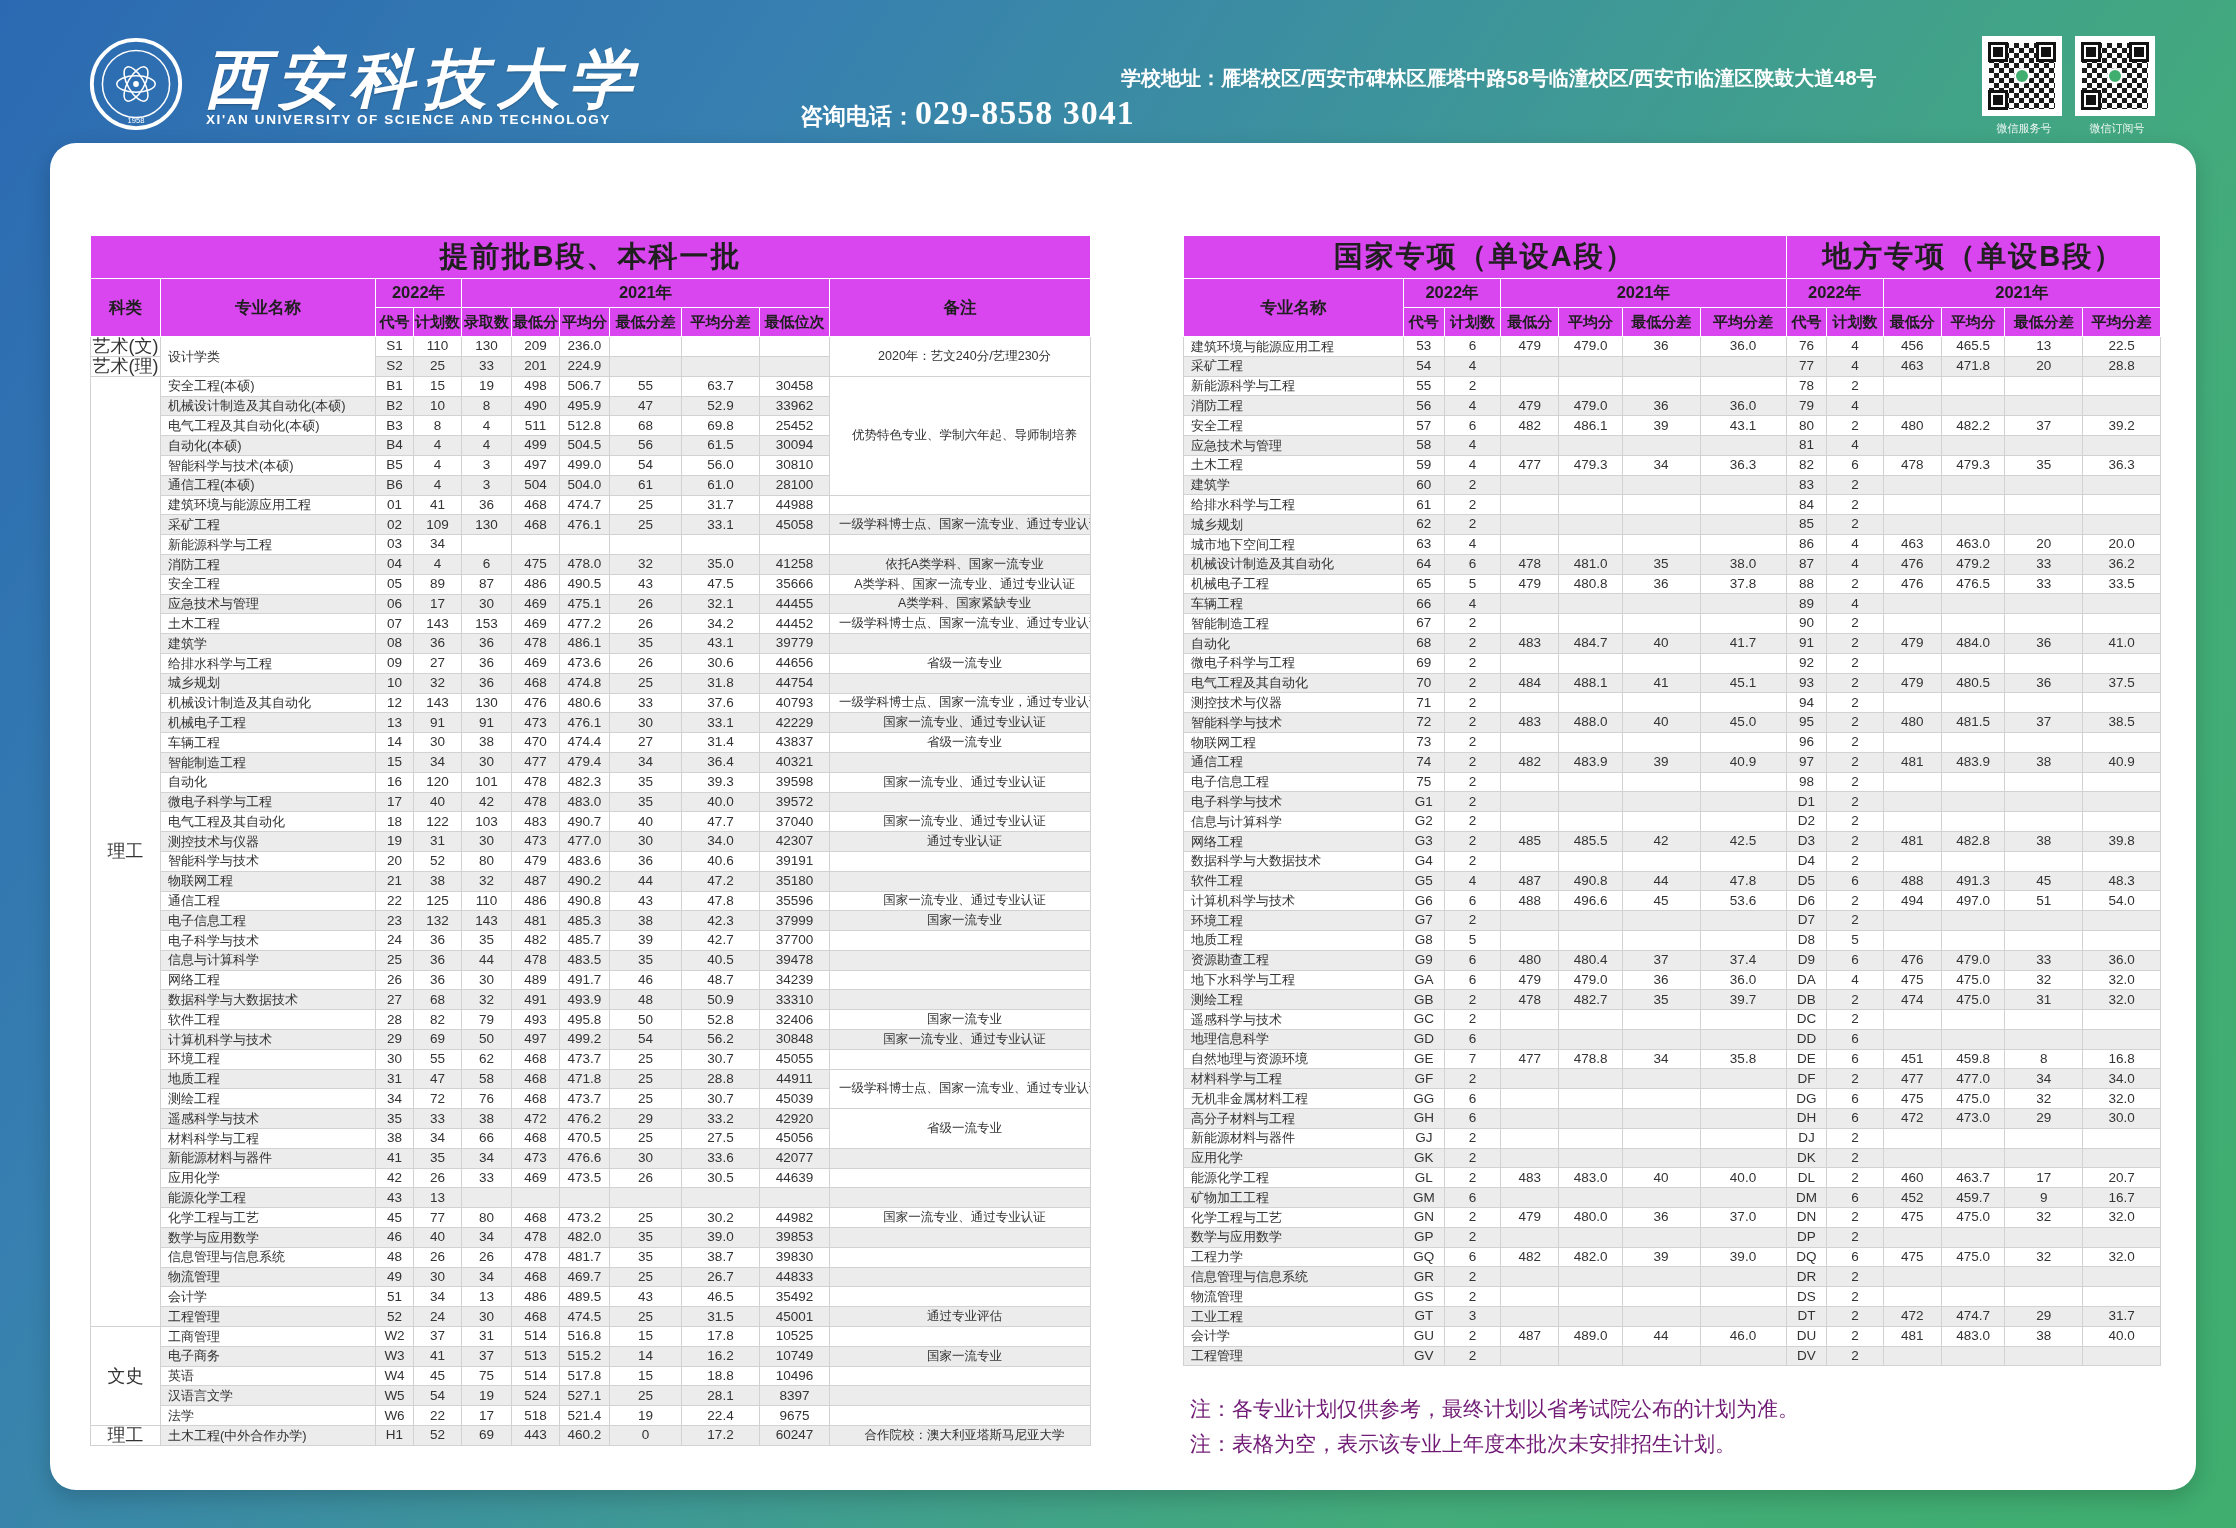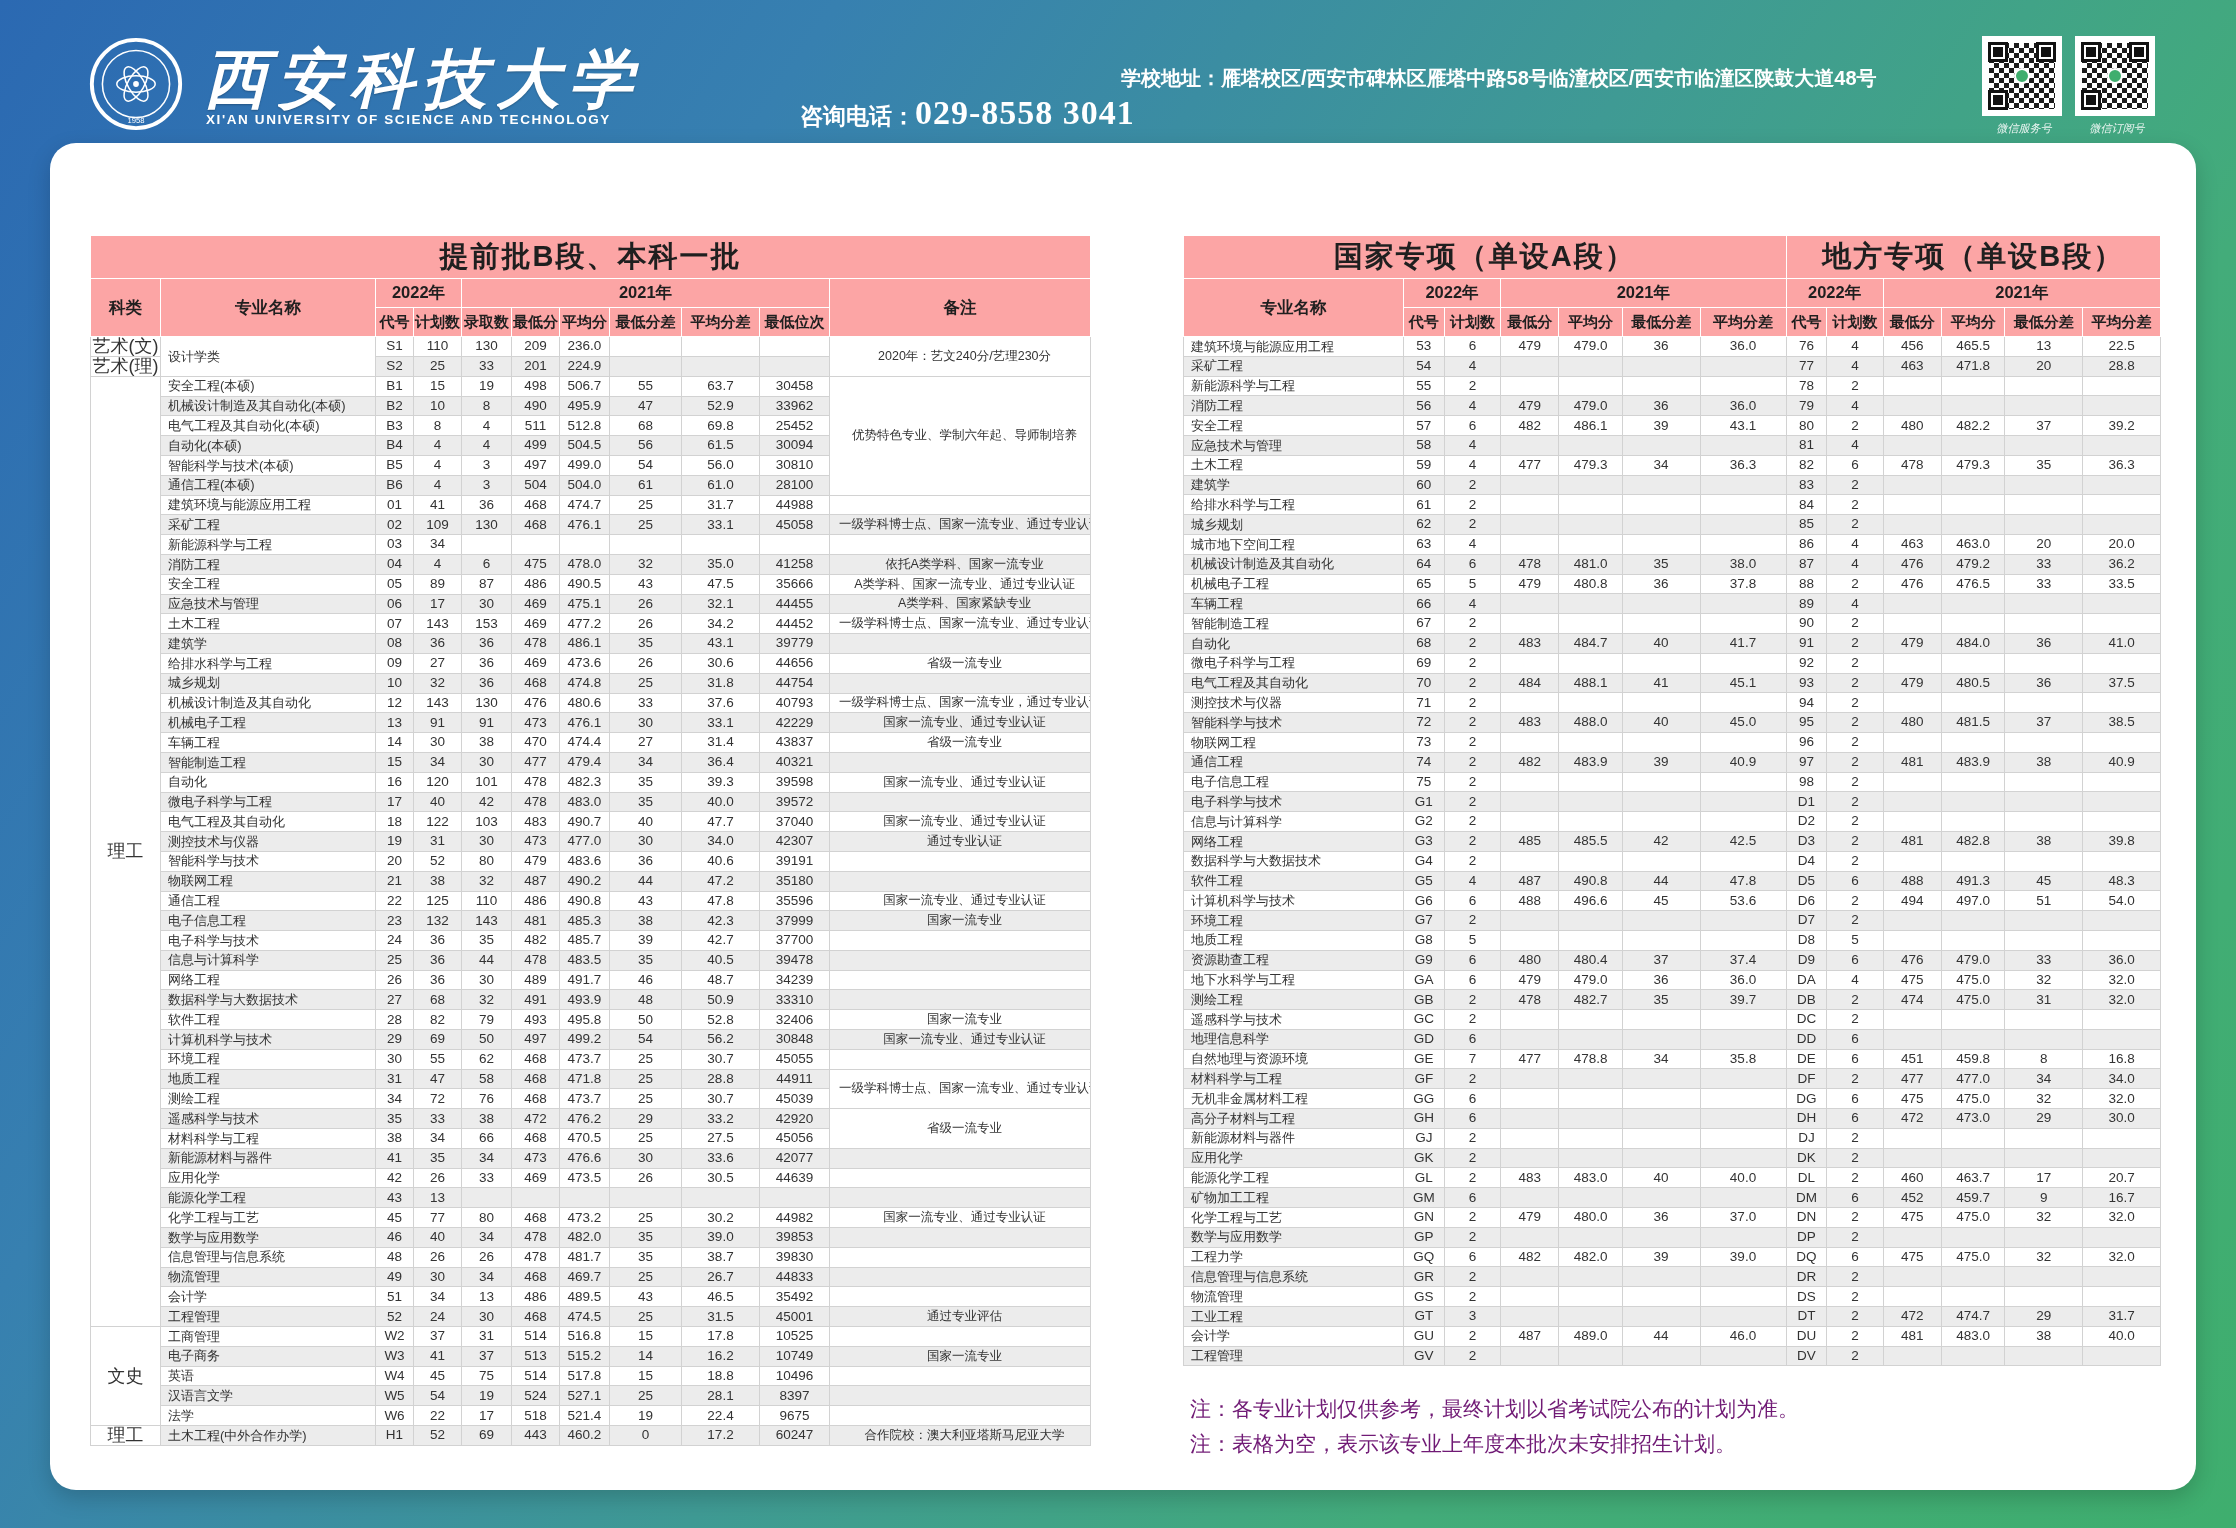--- a/index.html
+++ b/index.html
@@ -16,40 +16,40 @@
   .phone{position:absolute;left:800px;top:94px;white-space:nowrap;}
   .phone .lbl{font-size:23px;font-weight:bold;vertical-align:baseline;}
   .phone .num{font-size:34px;font-weight:bold;letter-spacing:1px;font-family:Liberation Serif, serif;}
   .contact{position:absolute;left:1121px;top:46px;width:726px;}
   .c-line{white-space:nowrap;font-weight:bold;}
   .c-line1{font-size:23px;padding-bottom:12px;border-bottom:2px solid #fff;}
   .c-line2{font-size:20px;padding-top:19px;}
   .c-col1{display:inline-block;min-width:427px;}
   .c-col2{display:inline-block;}
   .qrs{position:absolute;left:1982px;top:36px;display:flex;gap:9px;}
-  .qrbox{width:84px;font-style:italic;}
+  .qrbox{width:84px;}
   .qr{width:80px;height:80px;background:#fff;position:relative;box-sizing:border-box;}
   .qr-in{position:absolute;inset:7px;background-image:repeating-conic-gradient(#1b1b1b 0 25%,transparent 0 50%);background-size:10px 10px;}
   .finder{position:absolute;width:14px;height:14px;border:3px solid #111;background:#fff;}
   .finder::after{content:"";position:absolute;inset:2px;background:#111;}
   .f-tl{left:6px;top:6px;} .f-tr{right:6px;top:6px;} .f-bl{left:6px;bottom:6px;}
   .qr-dot{position:absolute;left:50%;top:50%;width:16px;height:16px;margin:-8px 0 0 -8px;
           background:#3fae6e;border-radius:50%;border:2px solid #fff;box-sizing:border-box;}
   .qr-cap{font-size:11px;color:rgba(255,255,255,.9);text-align:center;margin-top:5px;white-space:nowrap;}
 
   
   .card{position:absolute;left:50px;top:143px;width:2146px;height:1347px;background:#fff;
         border-radius:26px;box-shadow:0 8px 22px rgba(0,0,0,.18);overflow:hidden;}
 
   
   table.dtable{border-collapse:collapse;table-layout:fixed;position:absolute;top:92px;color:#333;}
   #left-table{left:40px;width:1000px;}
   #right-table{left:1133px;width:978px;}
   .dtable th,.dtable td{border:1px solid #d2d2d2;text-align:center;overflow:hidden;white-space:nowrap;padding:0;}
-  .dtable thead th{background:#fca5a5;border:1px solid #fff;color:#1f1f1f;}
+  .dtable thead th{background:#d946ef;border:1px solid #fff;color:#1f1f1f;}
   .title-row th{height:42px;font-size:29px;font-weight:bold;letter-spacing:2px;}
   .yr-row th{height:28px;font-size:16.5px;font-weight:bold;}
   .sub-row th{height:28px;font-size:15px;font-weight:bold;}
   .dtable tbody td{height:18.8px;font-size:13.5px;line-height:1.05;background:#fff;}
   .dtable tbody tr.stripe td{background:#ececec;}
   .dtable tbody td.major{text-align:left;padding-left:7px;font-size:13px;}
   .dtable tbody td.note{text-align:center;padding-left:9px;font-size:12.5px;}
   .dtable tbody td.kelei{background:#fff !important;font-size:18px;}
   .dtable tbody td.merged{background:#fff !important;}
 

